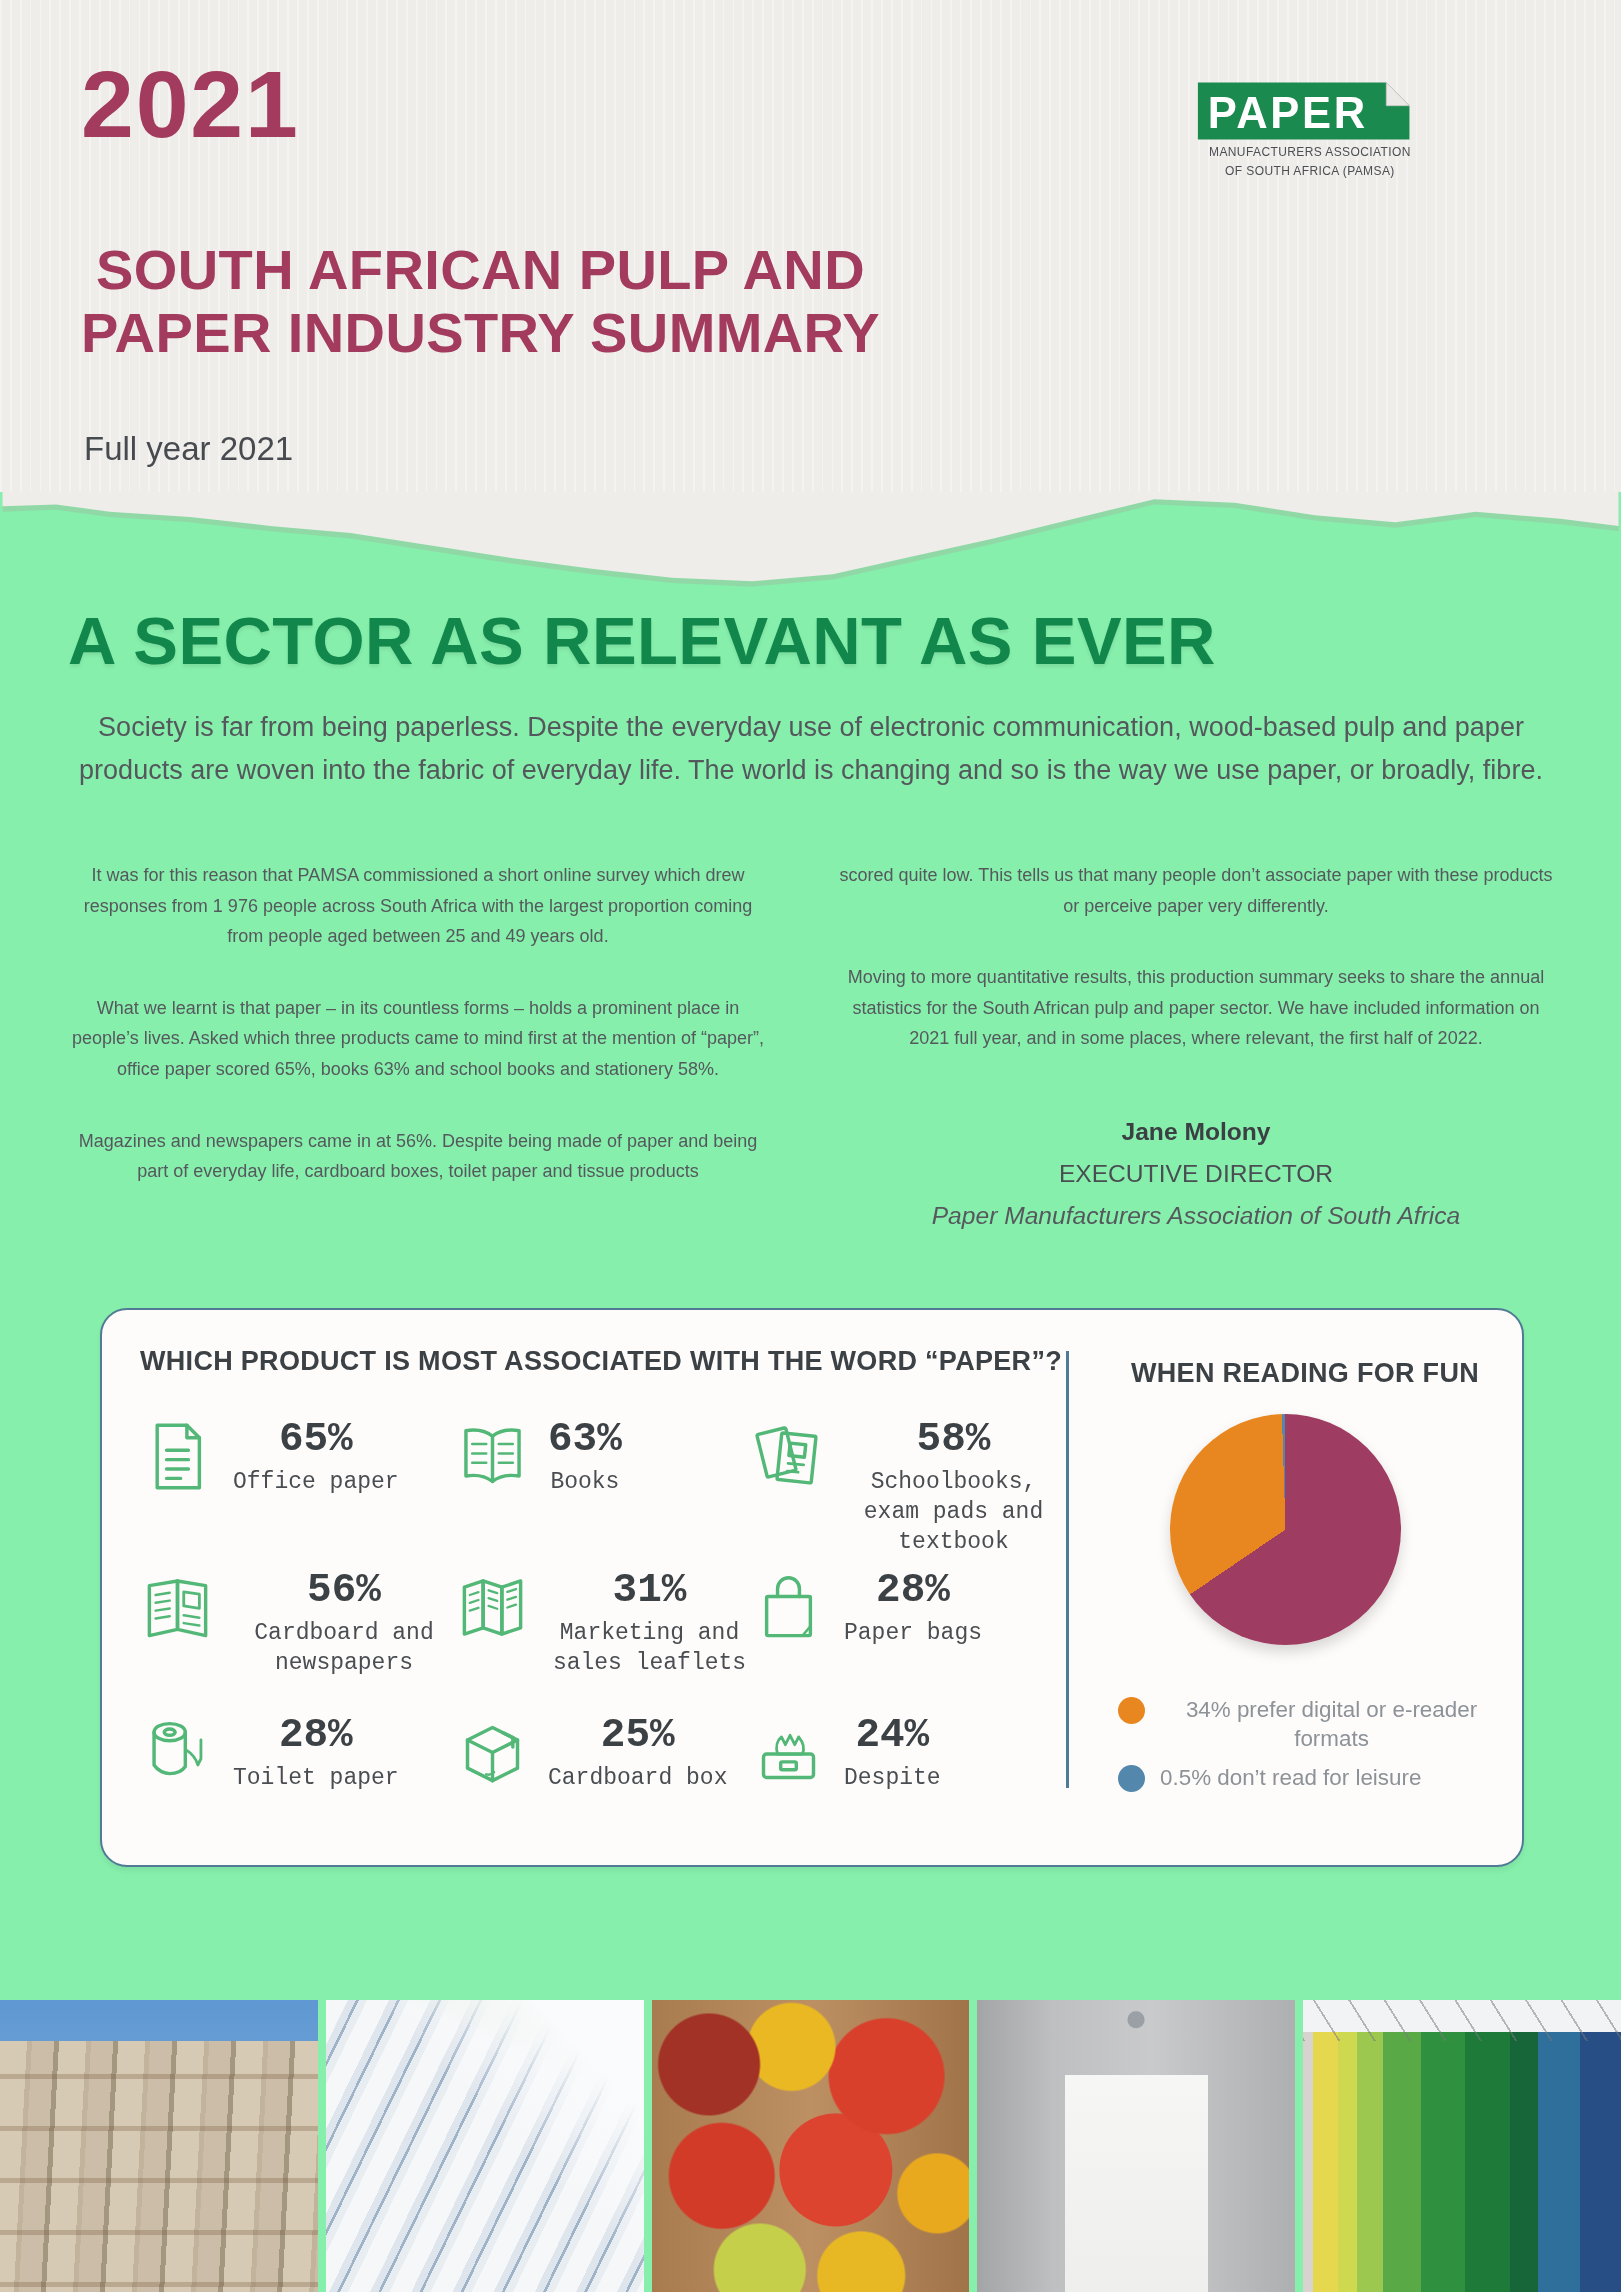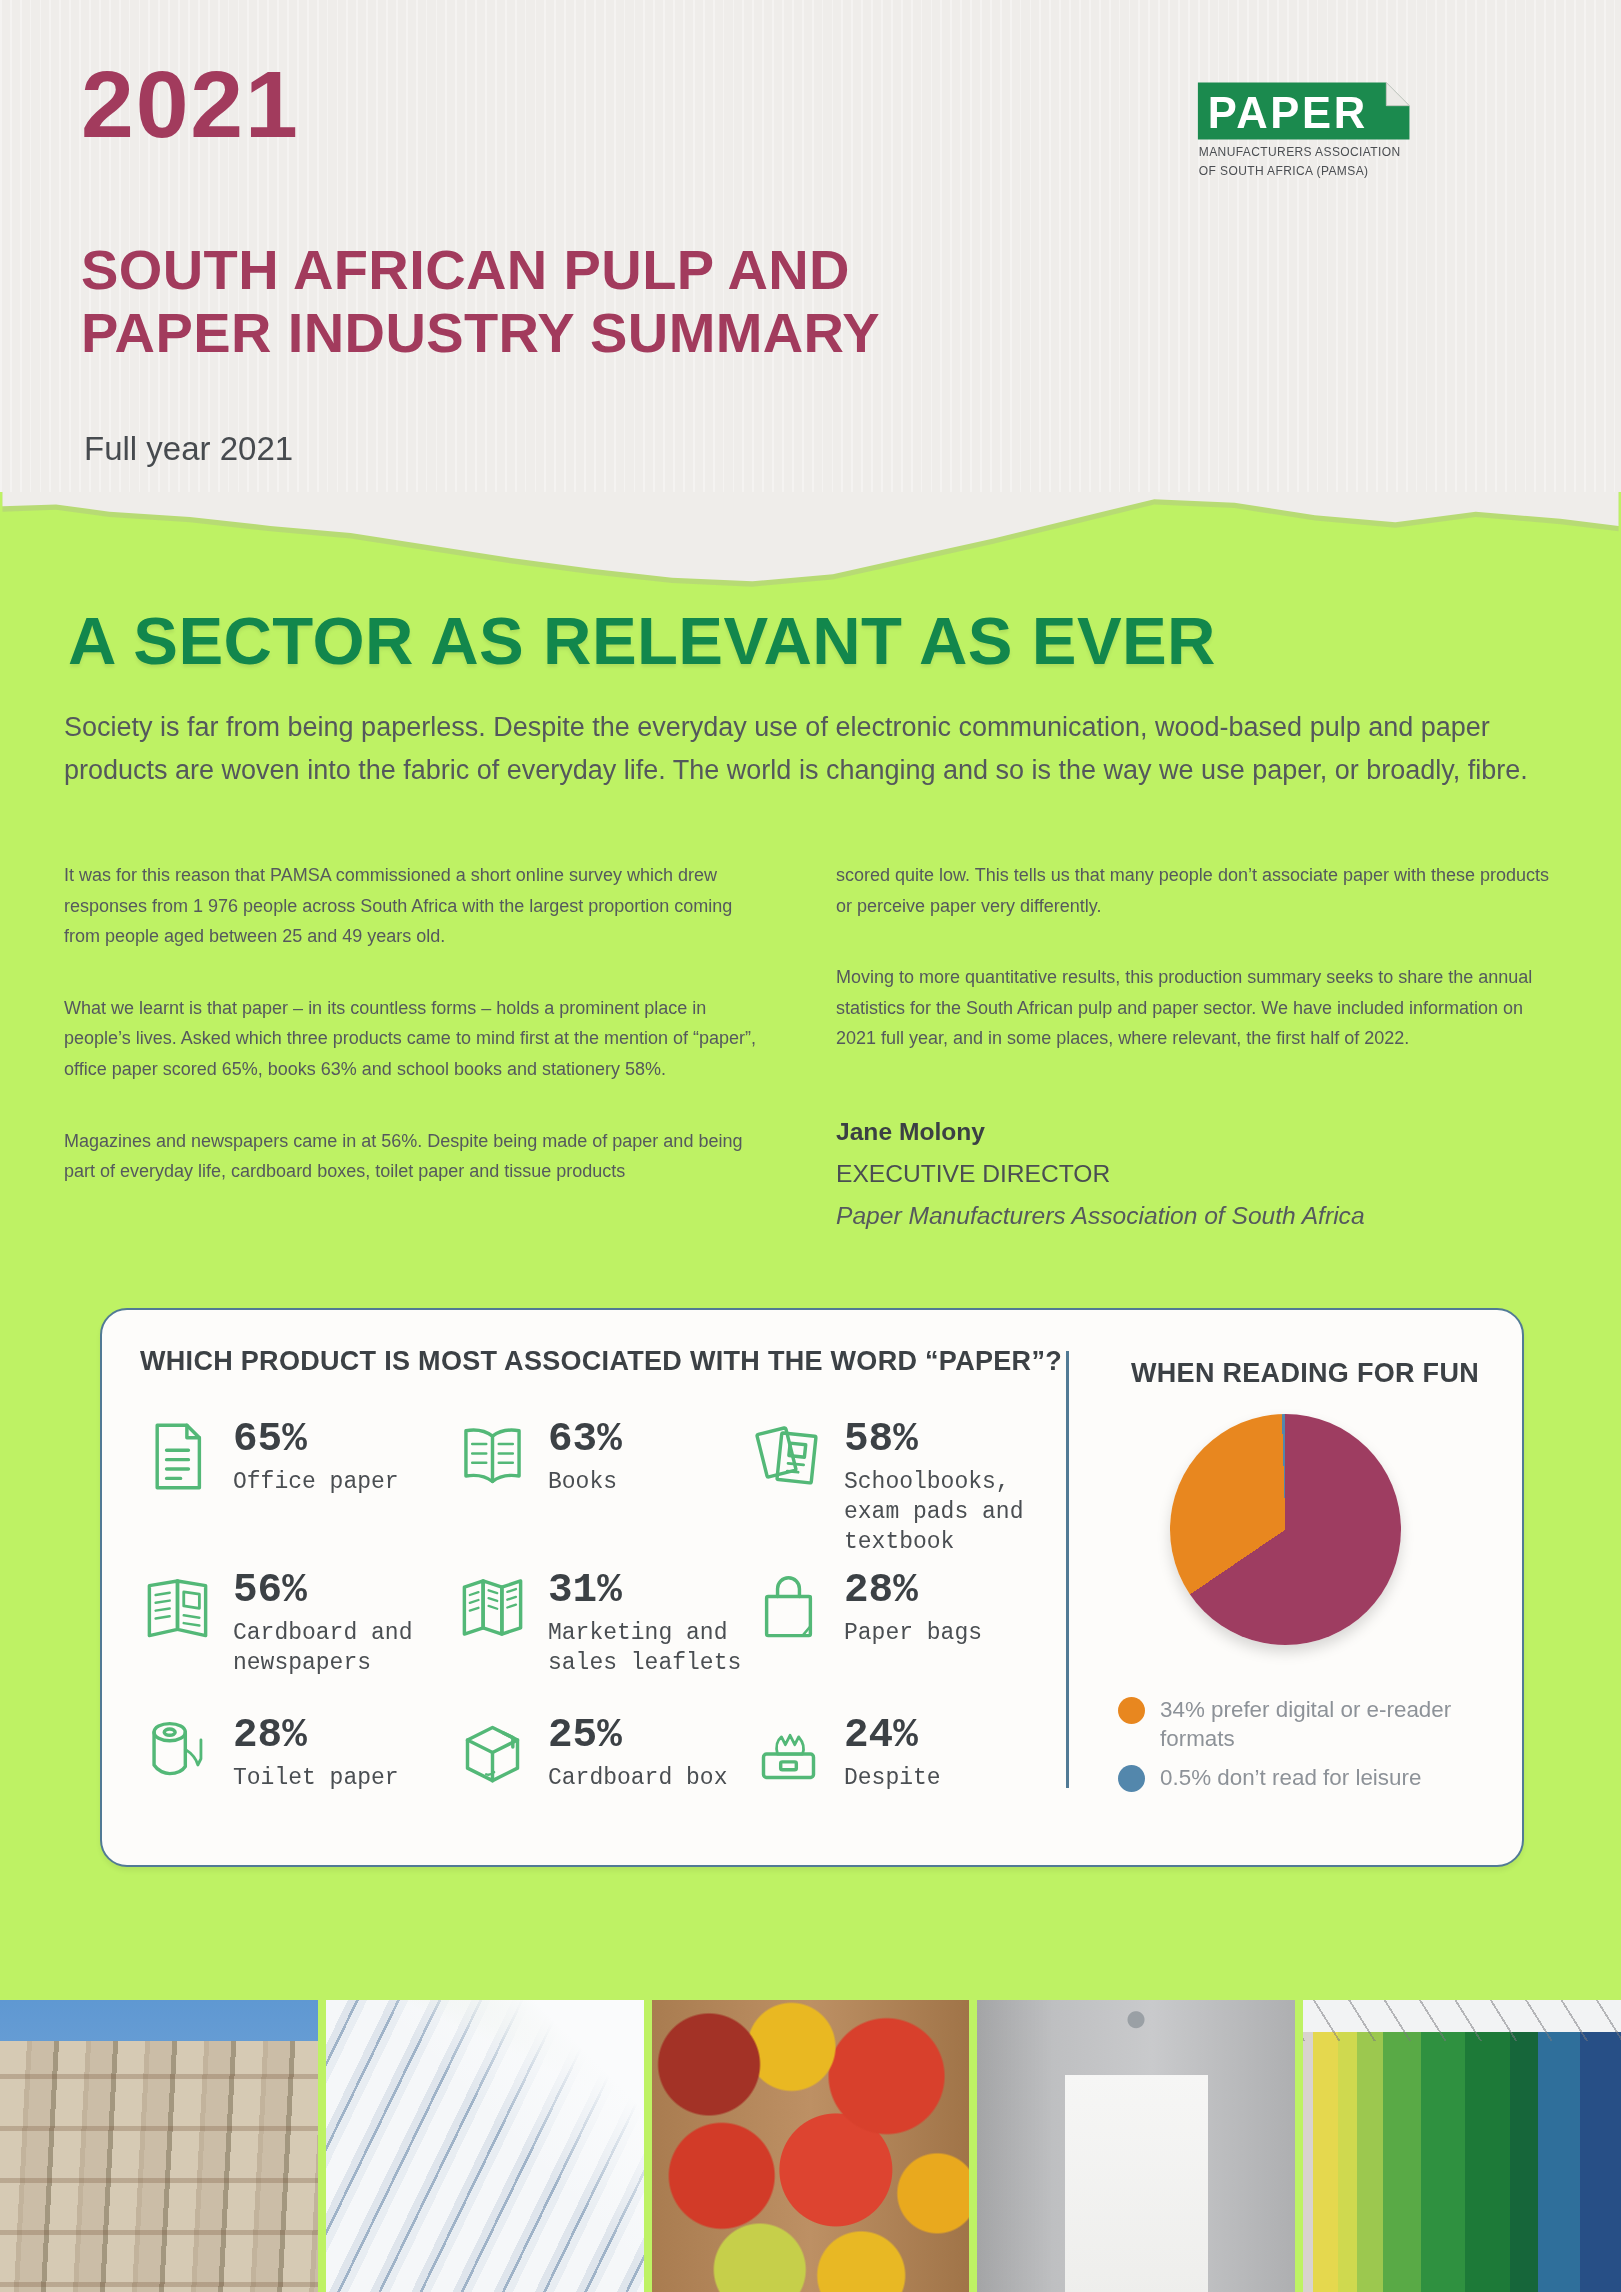--- a/index.html
+++ b/index.html
@@ -1,19 +1,20 @@
 <!DOCTYPE html>
 <html style="font-size:14.3px"><head>
 <meta charset="utf-8">
 <style>
   html,body{margin:0;padding:0;background:#e8e8e8;}
   .page{
     position:relative; width:1621px; height:2293px; overflow:hidden;
-    background:#bef264;
+    background:#86efac;
     font-family:"Liberation Sans","DejaVu Sans",sans-serif;
+    text-align:center;
   }
   
   .hdr-bg{
     position:absolute; left:0; top:0; width:1621px; height:492px;
     background:
       repeating-linear-gradient(90deg, rgba(255,255,255,.35) 0 1.8px, rgba(0,0,0,0) 1.8px 9.9px),
       #efedea;
   }
   .tear-svg{position:absolute; left:0; top:492px; display:block;}
   .year{

